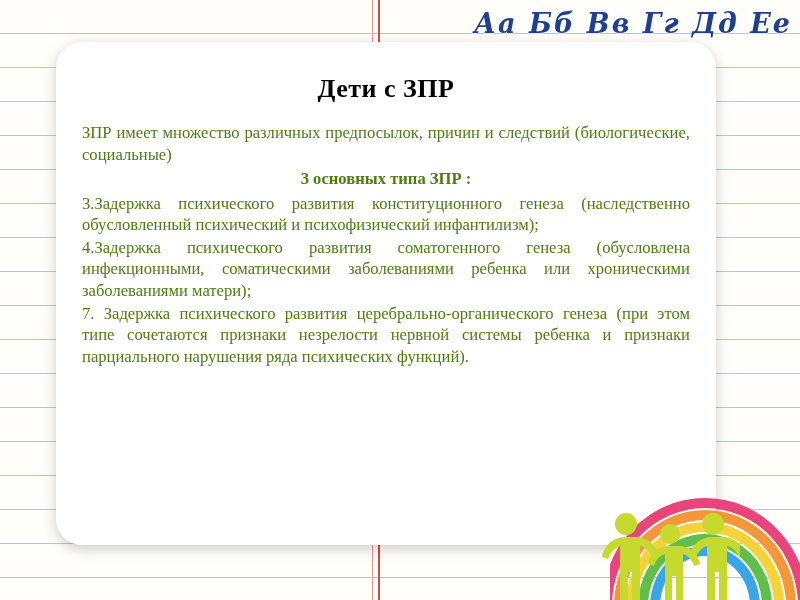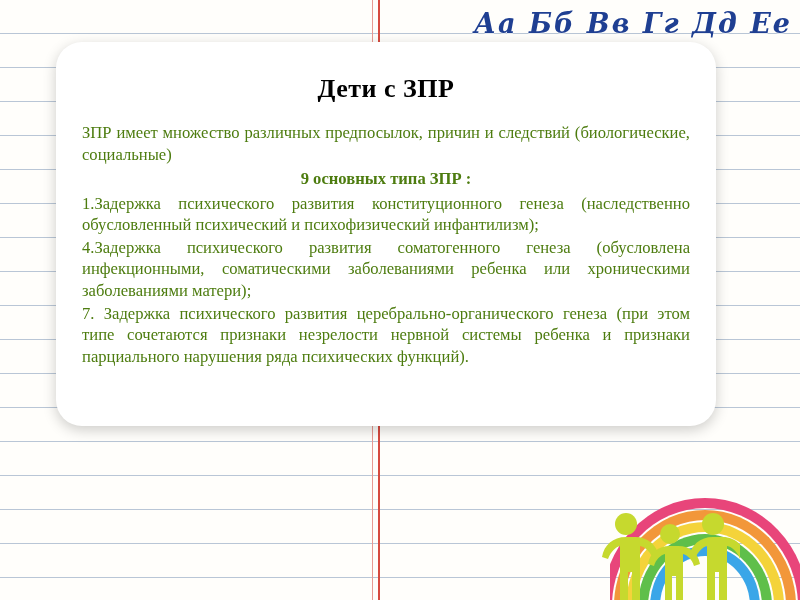--- a/index.html
+++ b/index.html
@@ -84,21 +84,21 @@
   .alphabet .row1 { font-size: 27px; }
   .alphabet .row2 { font-size: 27px; padding-right: 4px; }
   .alphabet .row3 { font-size: 27px; padding-right: 10px; }
 
   
   .card {
     position: absolute;
     left: 56px;
     top: 42px;
     width: 660px;
-    height: 384px;
+    height: 503px;
     background: #ffffff;
     border-radius: 26px;
     box-shadow: 0 4px 14px rgba(0,0,0,0.20);
   }
   .card-inner {
     padding: 24px 26px 10px 26px;
   }
 
   .title {
     text-align: center;
@@ -185,22 +185,22 @@
     <div class="row3">Кк</div>
   </div>
 
   <div class="card">
     <div class="card-inner">
 
       <div class="title">Дети с  ЗПР</div>
 
       <div class="body-text">
         <p>ЗПР имеет множество различных предпосылок, причин и следствий (биологические, социальные)</p>
-        <p class="subtitle">9 основных типа ЗПР :</p>
-        <p>1.Задержка психического развития конституционного генеза (наследственно обусловленный психический и психофизический инфантилизм);</p>
+        <p class="subtitle">3 основных типа ЗПР :</p>
+        <p>3.Задержка психического развития конституционного генеза (наследственно обусловленный психический и психофизический инфантилизм);</p>
         <p>4.Задержка психического развития соматогенного генеза (обусловлена инфекционными, соматическими заболеваниями ребенка или хроническими заболеваниями матери);</p>
         <p>7. Задержка психического развития церебрально-органического генеза (при этом типе сочетаются признаки незрелости нервной системы ребенка и признаки парциального нарушения ряда психических функций).</p>
       </div>
 
     </div>
   </div>
 
   <div class="rainbow">
     <div class="arc a1"></div>
     <div class="arc a2"></div>

